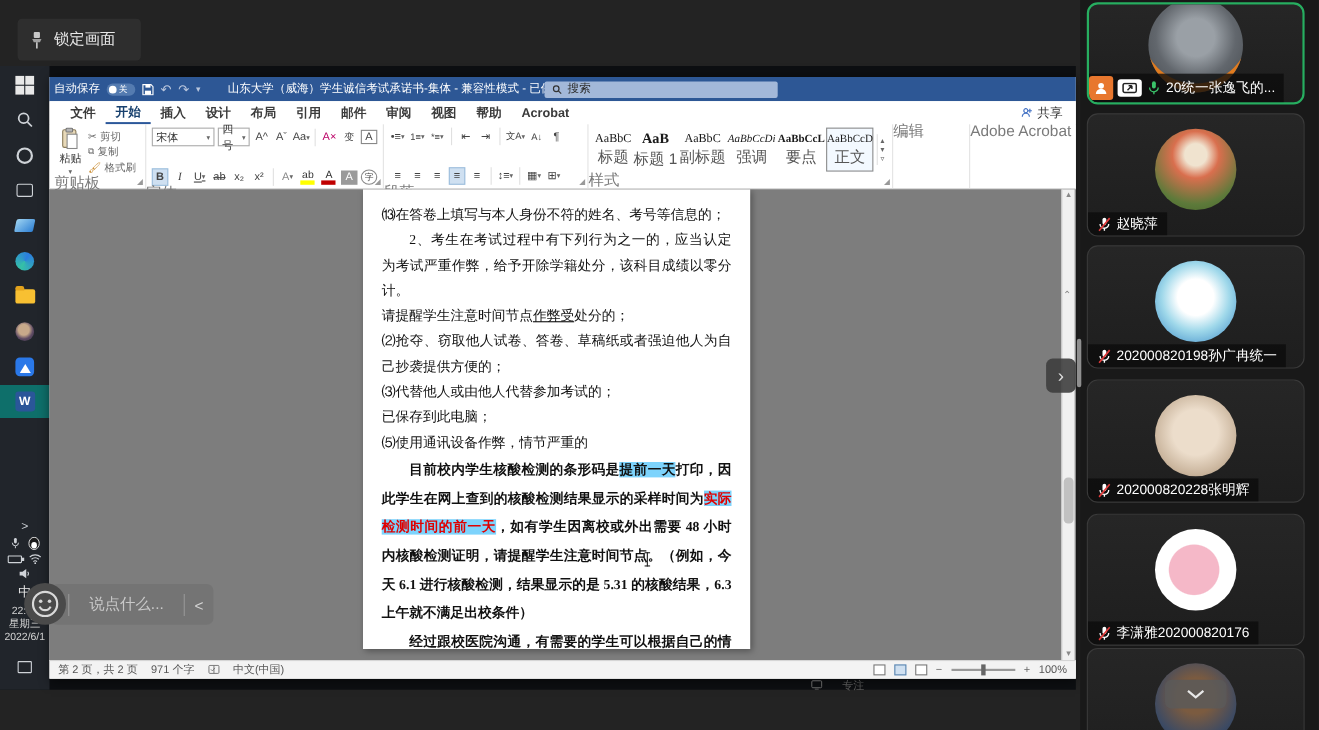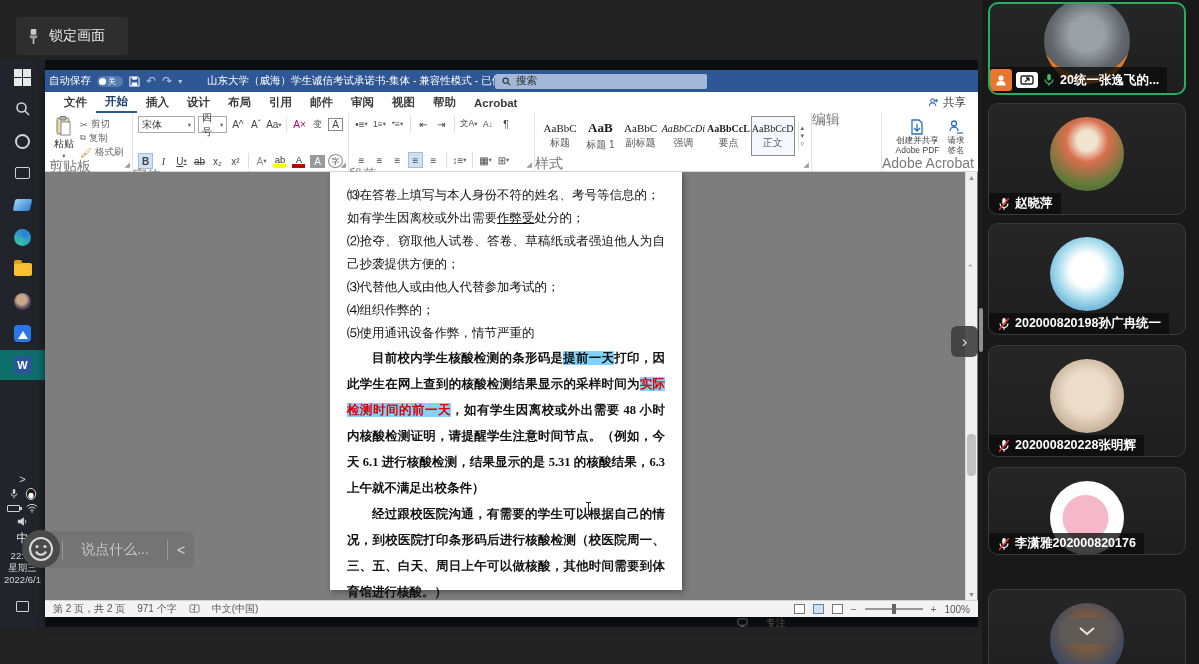--- a/index.html
+++ b/index.html
@@ -89,21 +89,21 @@
   .gbtn.sel { background:#cfe0f1; border:1px solid #9ebfdd; }
   .caret { font-size:6.5px; color:#666; }
   .vsep { width:1px; height:16px; background:#e0e0e0; margin:0 2px; }
   .cbar { display:flex; flex-direction:column; align-items:center; width:17px; }
   .cbar span { font-size:9.5px; line-height:9px; color:#333; }
   .cbar i { width:13px; height:4px; display:block; }
   .paste-btn { display:flex; flex-direction:column; align-items:center; gap:1px; font-size:10px; color:#333; margin-right:6px; }
   .style-chip { width:46px; height:40px; border:1px solid transparent; display:flex; flex-direction:column; align-items:center; justify-content:center; }
   .style-chip.sel { border-color:#8c8c8c; background:#f3f9ff; }
   .sc-prev { font-family:"Liberation Serif", serif; font-size:11px; color:#1a1a1a; white-space:nowrap; }
-  .sc-name { font-size:10px; color:#555; margin-top:2px; white-space:nowrap; }
+  .sc-name { font-size:14px; color:#555; margin-top:2px; white-space:nowrap; }
   .styles-scroll { display:flex; flex-direction:column; justify-content:space-between; border-left:1px solid #e0e0e0; margin-left:3px; padding:2px 2px; color:#666; font-size:7px; }
   .acb { display:flex; flex-direction:column; align-items:center; font-size:8.5px; color:#444; line-height:10px; text-align:center; margin:0 4px; }
   .ribbon-collapse { position:absolute; right:5px; top:150px; color:#888; font-size:9px; z-index:5; }
 
   .docarea { position:relative; height:428px; background:#7d7d7d; overflow:hidden; }
   .page { position:absolute; left:285px; top:0; width:352px; height:418px; background:#fff; box-shadow:2px 2px 6px rgba(0,0,0,.35); }
   .doc-text { padding:12px 17px 0 17px; font-family:"Liberation Serif", serif; font-size:12.5px; color:#111; text-align:justify; }
   .doc-text p { line-height:23px; }
   .doc-text p.bold { font-weight:bold; line-height:26px; }
   .doc-text p.indent { text-indent:2em; }
@@ -132,21 +132,21 @@
   .avatar { border-radius:50%; position:absolute; left:50%; transform:translateX(-50%); }
   .av-size { width:74px; height:74px; top:13px; }
   .av1 { width:86px; height:86px; top:-6px; background:radial-gradient(circle at 50% 42%, #9aa0a6 0 26%, #62676d 55%, #42464b 100%);
     box-shadow:inset 0 -14px 0 -6px #e07b1f; }
   .av2 { background:radial-gradient(circle at 50% 32%, #f0e3cf 0 16%, #d96f4e 34%, #5d7a3a 72%, #44632c 100%); }
   .av3 { background:radial-gradient(circle at 50% 45%, #ffffff 0 30%, #9fd8ea 56%, #2e7fc2 100%); }
   .av4 { background:radial-gradient(circle at 50% 46%, #ecddcb 0 38%, #c9b49c 70%, #8f7b66 100%); }
   .av5 { background:radial-gradient(circle at 48% 50%, #f5b8c8 0 42%, #ffffff 44% 100%); }
   .av6 { background:radial-gradient(circle at 50% 40%, #7b5b40 0 28%, #3c4a63 68%, #26324a 100%); }
   .namebar { position:absolute; left:0; bottom:0; display:flex; align-items:center; gap:4px;
-    background:rgba(12,12,12,.78); padding:2px 8px 2px 4px; max-width:100%;font-weight:bold; }
+    background:rgba(12,12,12,.78); padding:2px 8px 2px 4px; max-width:100%; }
   .namebar .pname { color:#fff; font-size:12.5px; white-space:nowrap; overflow:hidden; text-overflow:ellipsis; }
   .badge-host { width:22px; height:22px; border-radius:3px; background:#e8772e; display:flex; align-items:center; justify-content:center; margin-left:-4px; }
   .badge-share { width:22px; height:16px; border-radius:3px; background:#fff; display:flex; align-items:center; justify-content:center; }
   .more-pill { position:absolute; left:50%; transform:translateX(-50%); top:28px; width:56px; height:26px;
     background:rgba(90,90,90,.8); border-radius:6px; display:flex; align-items:center; justify-content:center; }
 </style>
 </head>
 <body>
 
 <div class="desktop">
@@ -438,52 +438,34 @@
         </div>
         <div class="rg-label">样式</div>
         <span class="launcher">◢</span>
       </div>
 
       <div class="rgroup" style="width:70px;">
         <div class="rg-label">编辑</div>
       </div>
 
       <div class="rgroup" style="width:96px; border-right:none;">
-        <div class="rg-body" style="justify-content:center;">
-          <div class="acb">
-            <svg width="16" height="16" viewBox="0 0 16 16">
-                <path d="M3 1 h7 l3 3 v11 h-10 z" fill="none" stroke="#2a6fbf" stroke-width="1.3"></path>
-                <path d="M5 9 l3 3 3 -3 M8 12 V5" stroke="#2a6fbf" stroke-width="1.3" fill="none"></path>
-              </svg>
-            <span>创建并共享</span>
-            <span>Adobe PDF</span>
-          </div>
-          <div class="acb">
-            <svg width="16" height="16" viewBox="0 0 16 16">
-                <circle cx="6" cy="4.5" r="2.5" fill="none" stroke="#2a6fbf" stroke-width="1.3"></circle>
-                <path d="M2 12 a4 4 0 0 1 8 0" fill="none" stroke="#2a6fbf" stroke-width="1.3"></path>
-                <line x1="9" y1="14" x2="15" y2="14" stroke="#2a6fbf" stroke-width="1.3"></line>
-              </svg>
-            <span>请求</span>
-            <span>签名</span>
-          </div>
-        </div>
         <div class="rg-label">Adobe Acrobat</div>
       </div>
       <span class="ribbon-collapse" style="position:absolute; right:4px; bottom:1px;">⌃</span>
     </div>
 
     <div class="docarea">
       <div class="page">
         <div class="doc-text">
             <p><span>⒀在答卷上填写与本人身份不符的姓名、考号等信息的；</span></p>
-            <p><span>如有学生因离校或外出需要</span><span class="ul">作弊受</span><span>处分的；</span></p>
+            <p class="indent"><span>2、考生在考试过程中有下列行为之一的，应当认定为考试严重作弊，给予开除学籍处分，该科目成绩以零分计。</span></p>
+            <p><span>请提醒学生注意时间节点</span><span class="ul">作弊受</span><span>处分的；</span></p>
             <p><span>⑵抢夺、窃取他人试卷、答卷、草稿纸或者强迫他人为自己抄袭提供方便的；</span></p>
             <p><span>⑶代替他人或由他人代替参加考试的；</span></p>
-            <p><span>⑷组织作弊的；</span></p>
+            <p><span>已保存到此电脑；</span></p>
             <p><span>⑸使用通讯设备作弊，情节严重的</span></p>
             <p class="indent bold"><span>目前校内学生核酸检测的条形码是</span><span class="hl">提前一天</span><span>打印，因此学生在网上查到的核酸检测结果显示的采样时间为</span><span class="hl red">实际检测时间的前一天</span><span>，如有学生因离校或外出需要 48 小时内核酸检测证明，请提醒学生注意时间节点。（例如，今天 6.1 进行核酸检测，结果显示的是 5.31 的核酸结果，6.3 上午就不满足出校条件）</span></p>
             <p class="indent bold"><span>经过跟校医院沟通，有需要的学生可以根据自己的情况，到校医院打印条形码后进行核酸检测（校医院周一、三、五、白天、周日上午可以做核酸，其他时间需要到体育馆进行核酸。）</span></p>
           </div>
         <span class="ibeam"></span>
       </div>
       <div class="vscroll">
         <span>▲</span>
         <span>▼</span>
       </div>
@@ -611,21 +593,21 @@
       <svg width="14" height="14" viewBox="0 0 16 16">
           <rect x="6" y="1" width="4" height="7.5" rx="2" fill="#fff"></rect>
           <path d="M3.5 7.5 a4.5 4.5 0 0 0 9 0" fill="none" stroke="#fff" stroke-width="1.4"></path>
           <line x1="8" y1="12" x2="8" y2="14.5" stroke="#fff" stroke-width="1.4"></line>
           <line x1="2.5" y1="14.5" x2="13.5" y2="1.5" stroke="#e23b3b" stroke-width="1.7"></line>
         </svg>
       <span class="pname">202000820228张明辉</span>
     </div>
   </div>
 
-  <div class="tile" style="top:467px; height:88px;">
+  <div class="tile" style="top:467px; height:120px;">
     <div class="avatar av5 av-size"></div>
     <div class="namebar" style="padding-left:8px;">
       <svg width="14" height="14" viewBox="0 0 16 16">
           <rect x="6" y="1" width="4" height="7.5" rx="2" fill="#fff"></rect>
           <path d="M3.5 7.5 a4.5 4.5 0 0 0 9 0" fill="none" stroke="#fff" stroke-width="1.4"></path>
           <line x1="8" y1="12" x2="8" y2="14.5" stroke="#fff" stroke-width="1.4"></line>
           <line x1="2.5" y1="14.5" x2="13.5" y2="1.5" stroke="#e23b3b" stroke-width="1.7"></line>
         </svg>
       <span class="pname">李潇雅202000820176</span>
     </div>

